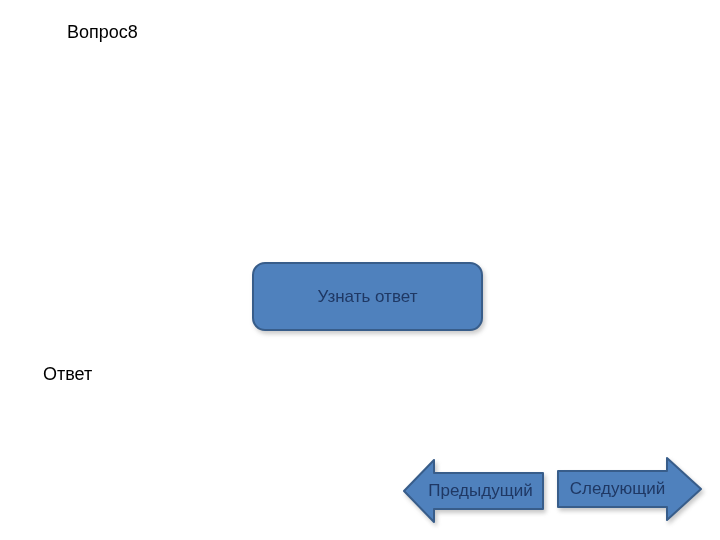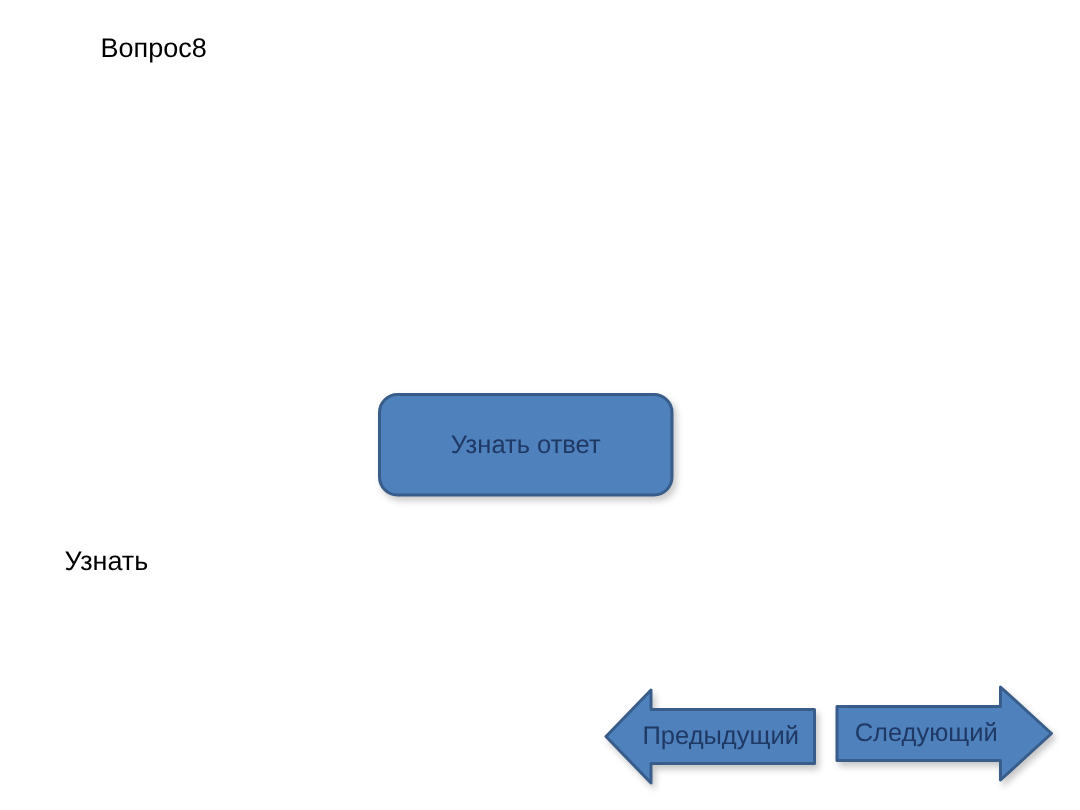--- a/index.html
+++ b/index.html
@@ -34,21 +34,21 @@
     top: 365px;
     font-size: 18px;
     line-height: 1.1;
     color: var(--title-text, #000000);
     white-space: nowrap;
   }
   .reveal-btn {
     position: absolute;
     left: 252px;
     top: 262px;
-    width: 197px;
+    width: 231px;
     height: 69px;
     background: var(--shape-fill, #4f81bd);
     border: 2px solid var(--shape-border, #385d8a);
     border-radius: 13px;
     box-shadow: 2px 3px 4px rgba(110, 110, 110, 0.35);
     color: var(--shape-text, #1f3864);
     font-size: 17px;
     font-family: inherit;
     display: flex;
     align-items: center;
@@ -105,21 +105,21 @@
 </style>
 </head>
 <body>
 
 <div class="slide">
 
   <div class="title">Вопрос8</div>
 
   <button class="reveal-btn">Узнать ответ</button>
 
-  <div class="answer-label">Узнать</div>
+  <div class="answer-label">Ответ</div>
 
   <div class="nav nav-prev">
     <svg width="143" height="66" viewBox="0 0 143 66">
       <polygon points="2,33 32,2 32,15 141,15 141,51 32,51 32,64"></polygon>
     </svg>
     <span class="label">Предыдущий</span>
   </div>
 
   <div class="nav nav-next">
     <svg width="147" height="66" viewBox="0 0 147 66">

